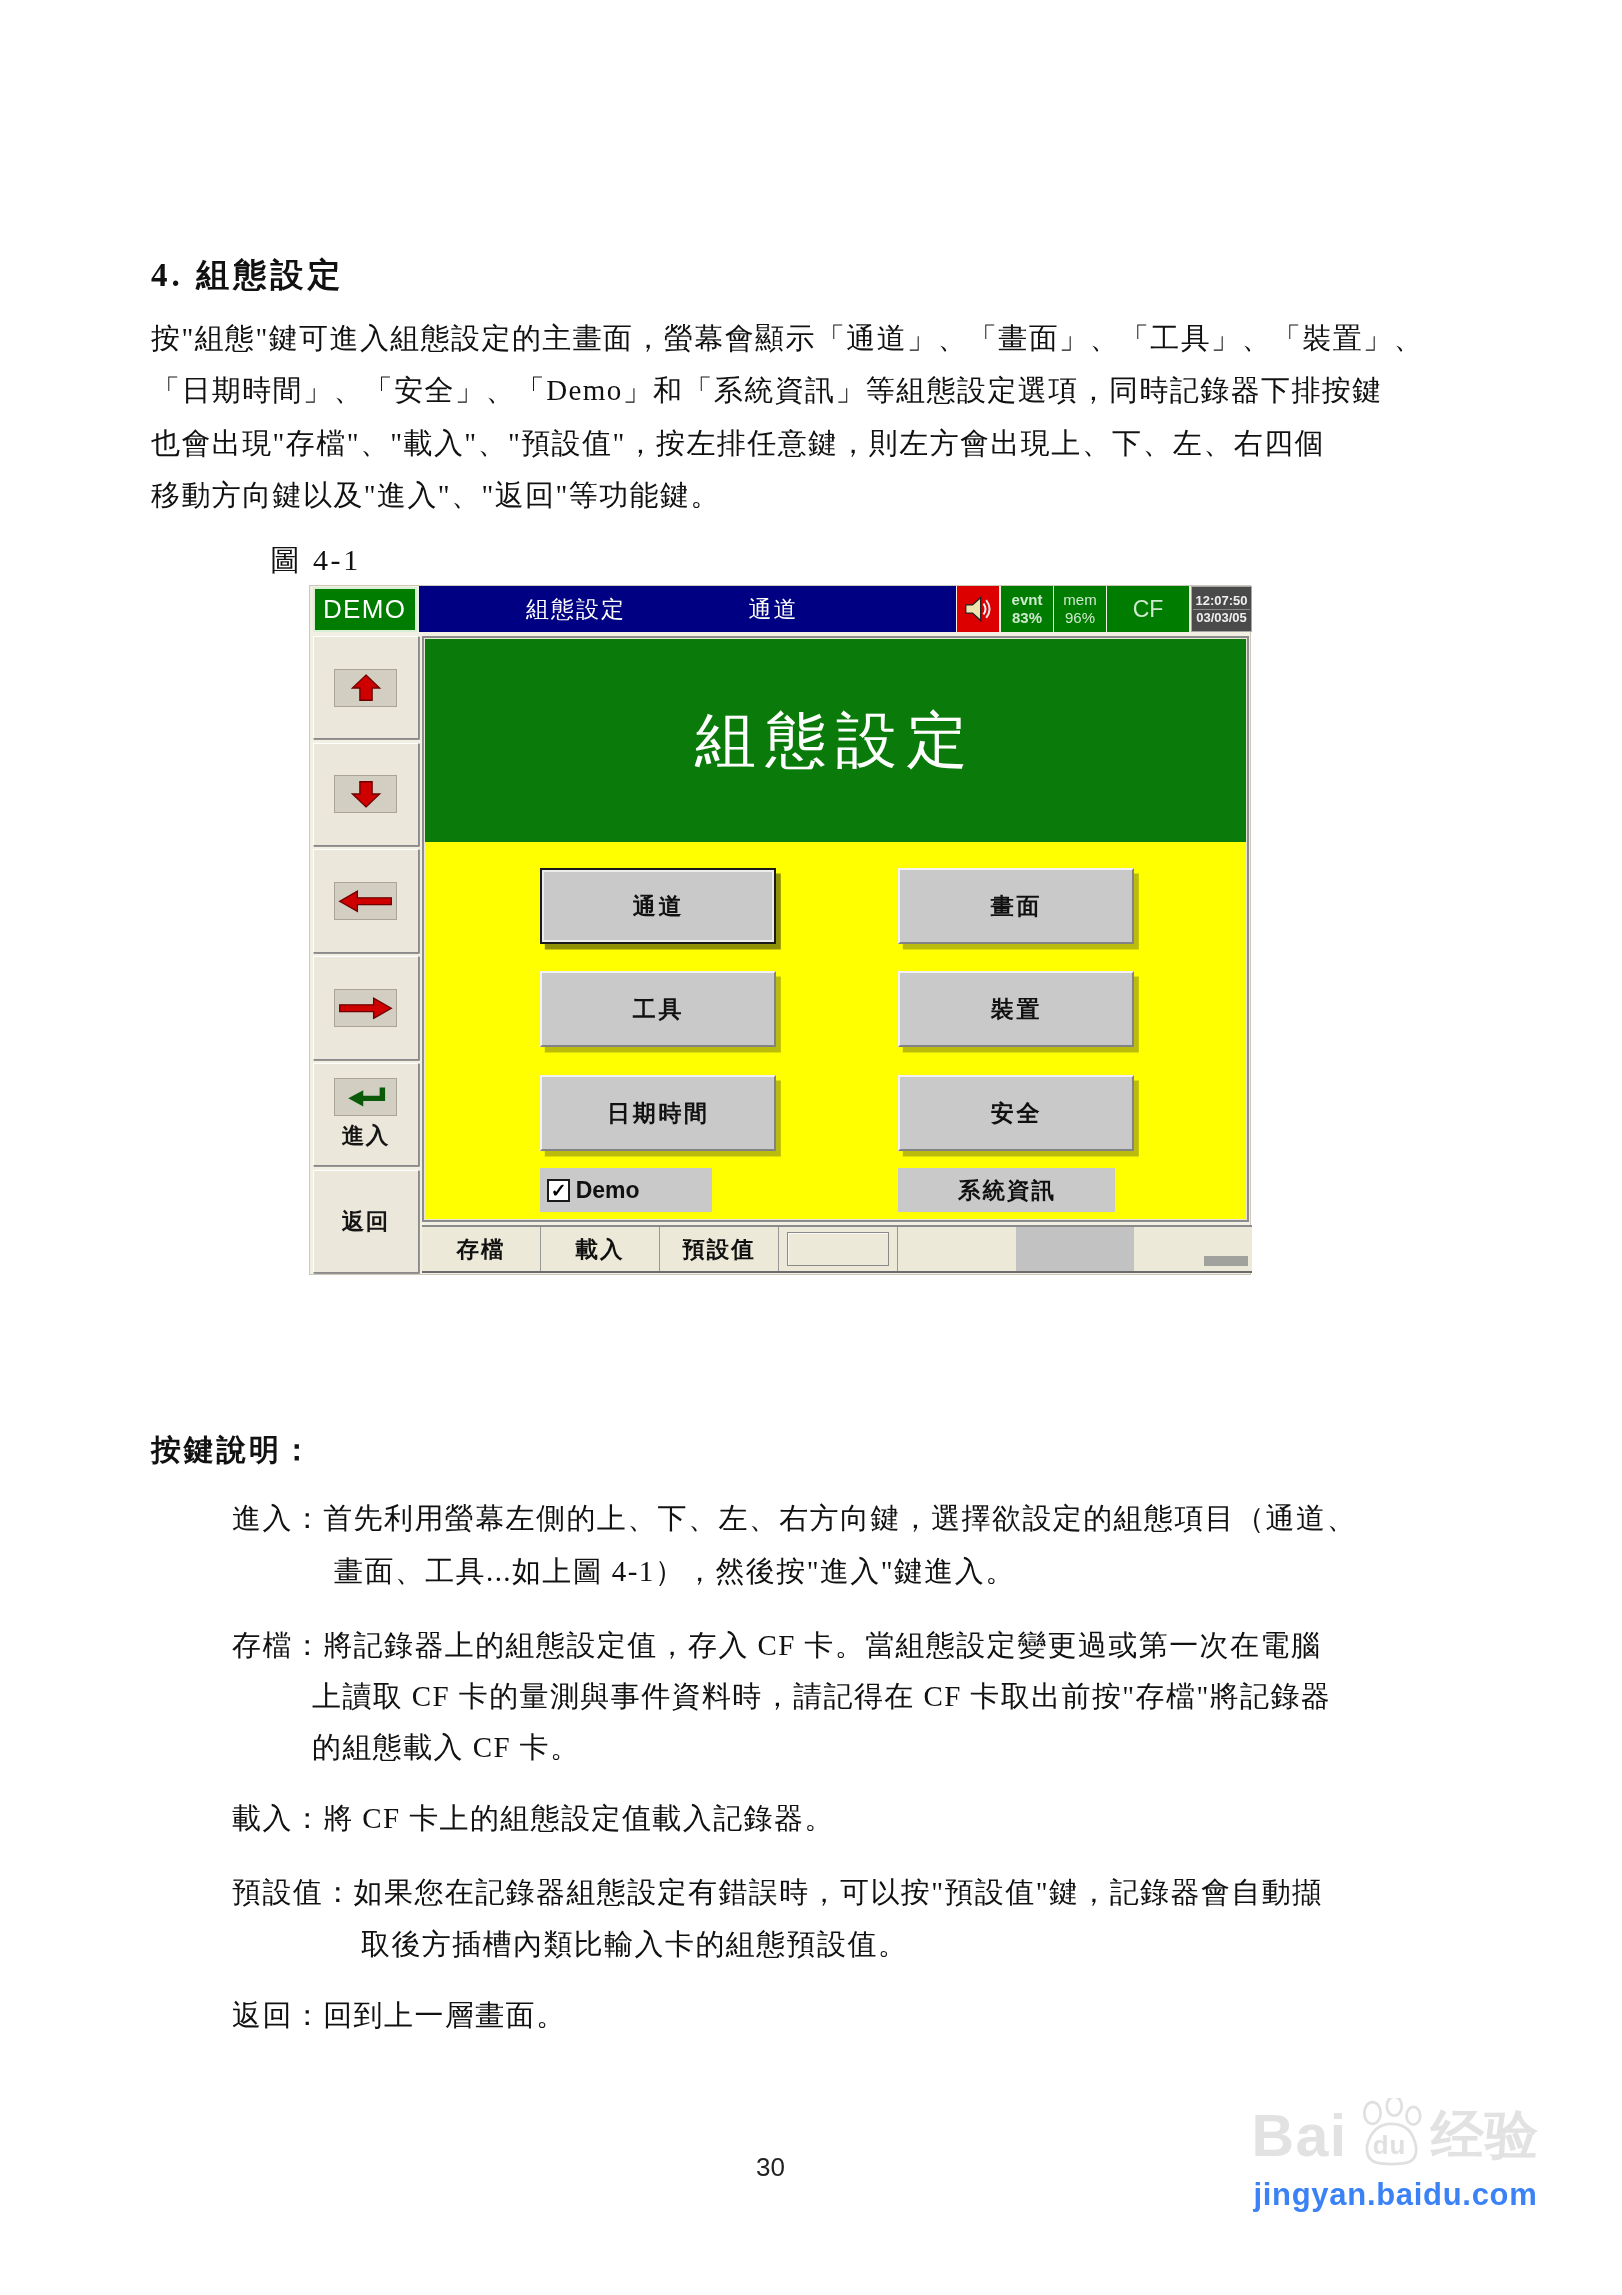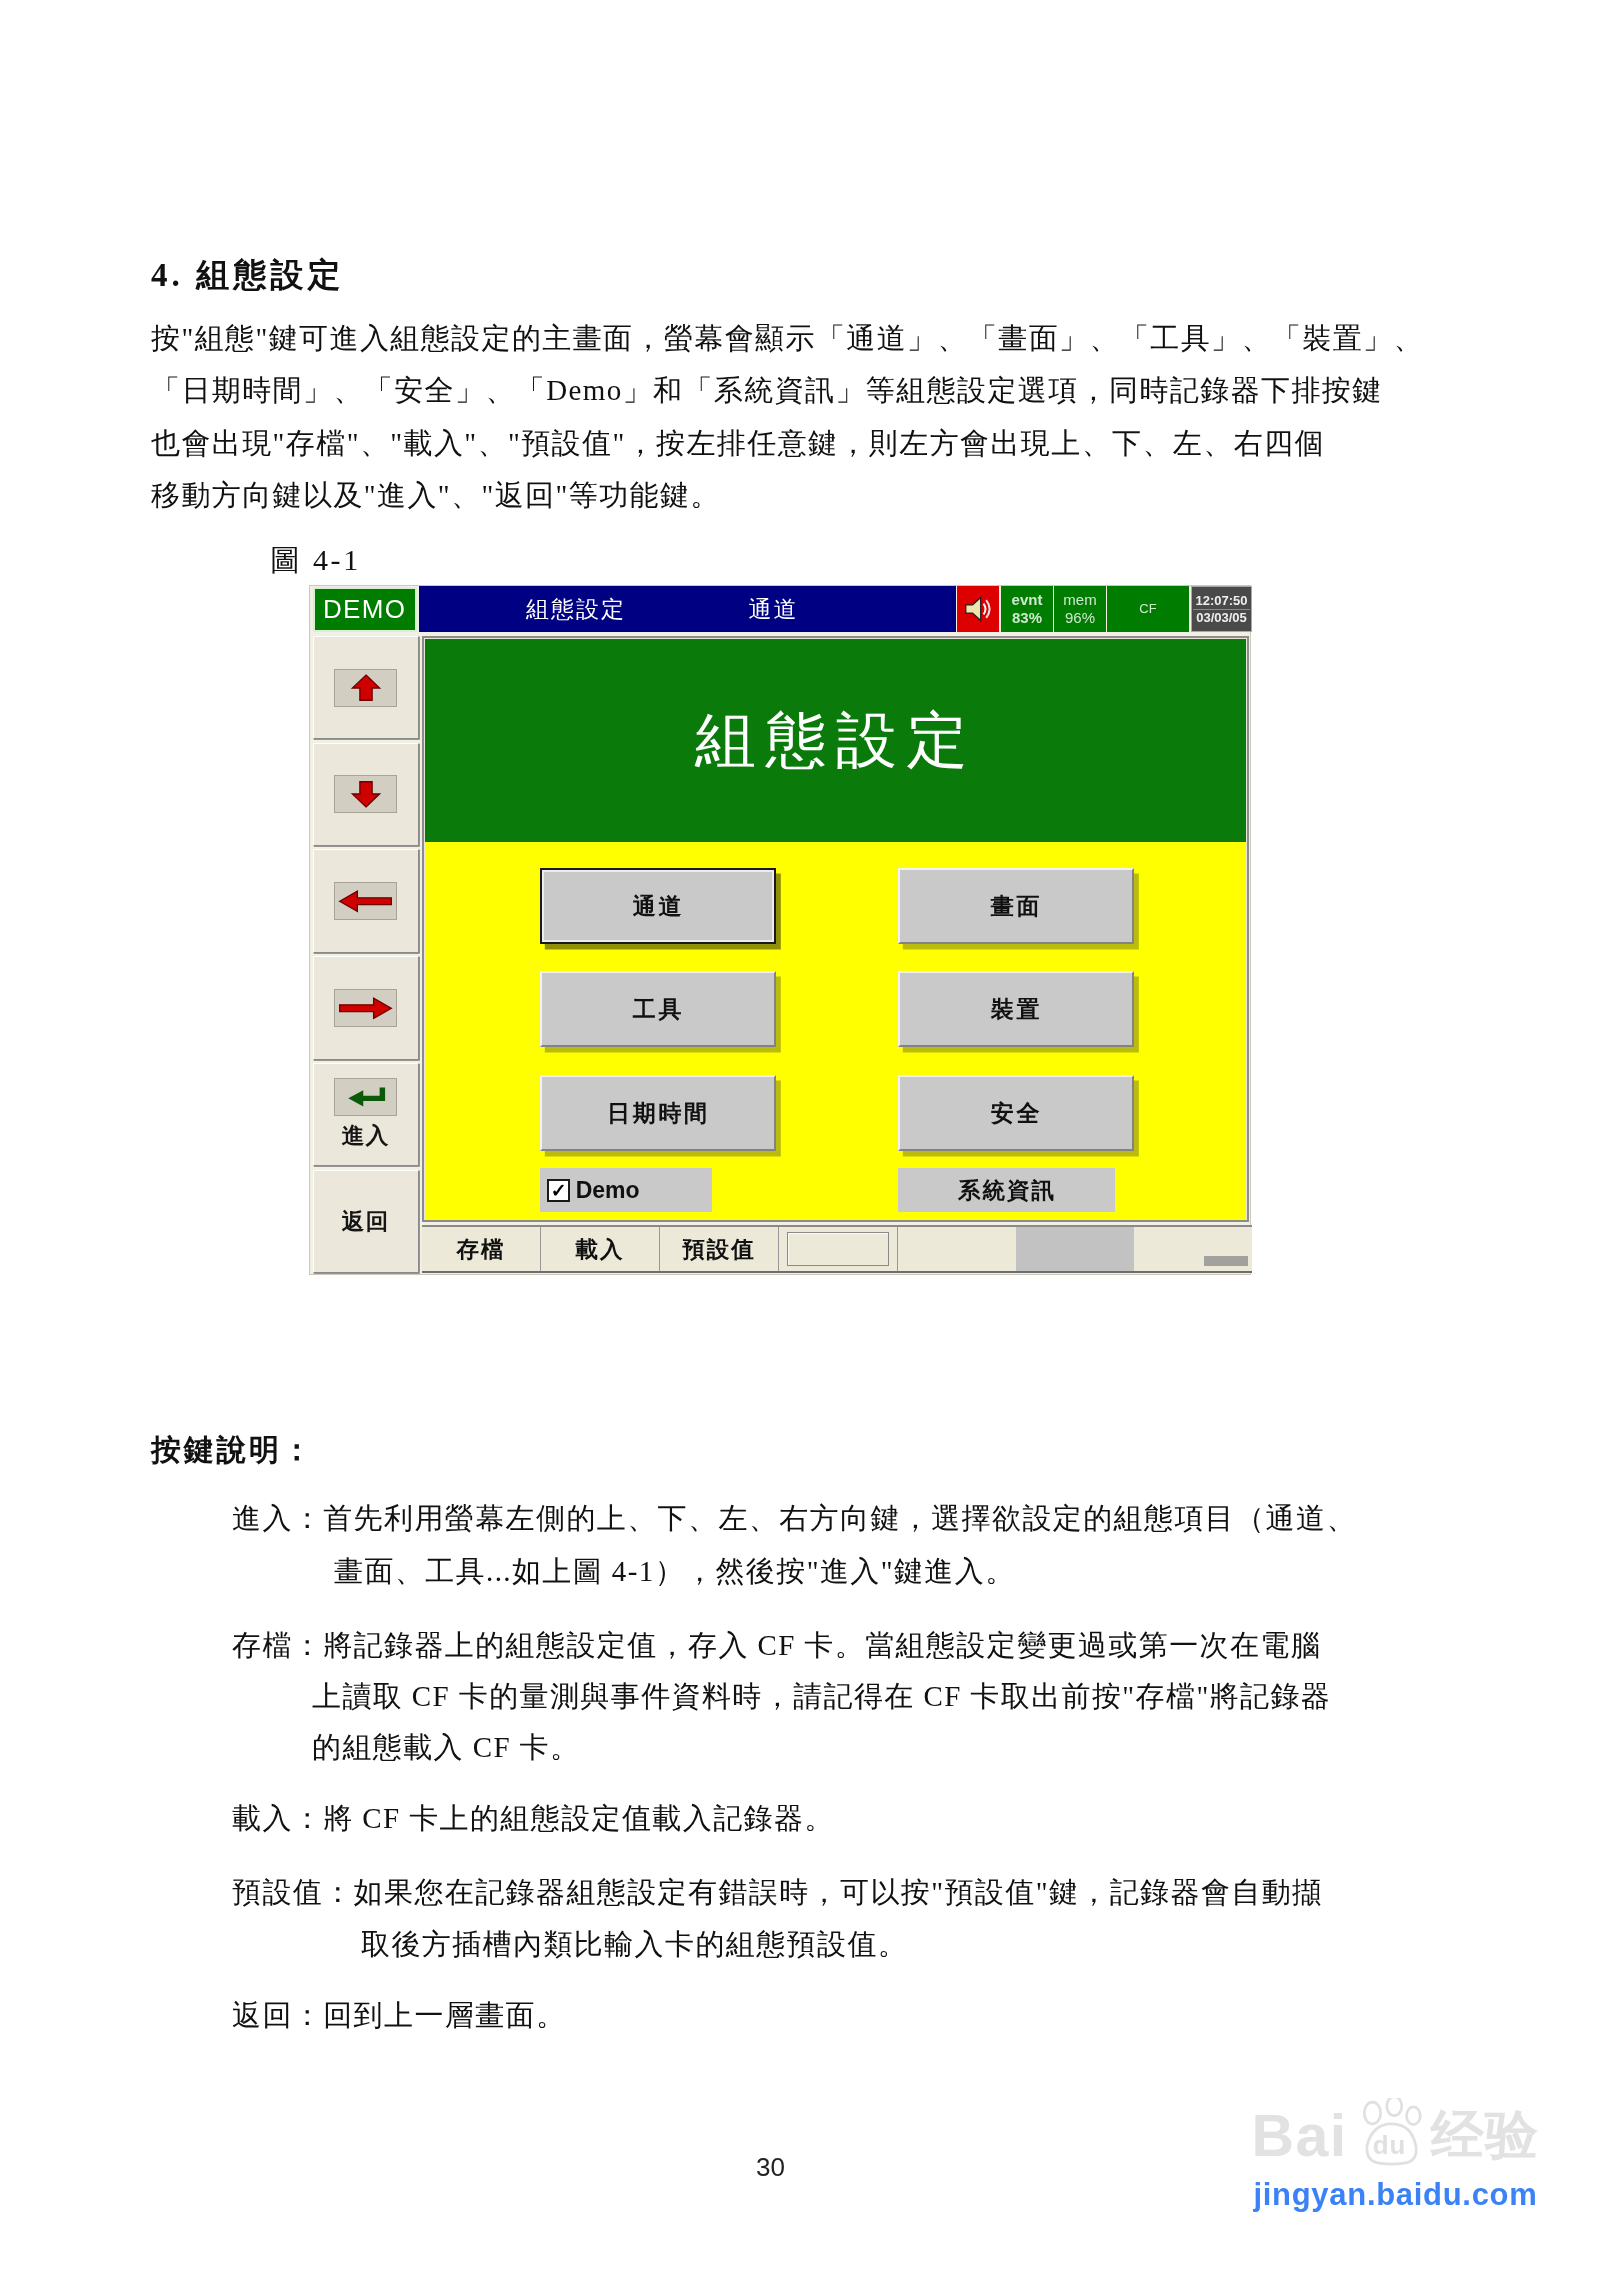--- a/index.html
+++ b/index.html
@@ -25,21 +25,21 @@
   .navy-bar { left:109px; top:0; width:537px; height:46px; background:#000082; color:#fff; }
   .navy-title { left:82px; top:0; width:150px; height:46px; display:flex; align-items:center; justify-content:center;
     font:23px "Liberation Sans", sans-serif; letter-spacing:2px; }
   .navy-sub { left:307px; top:0; width:95px; height:46px; display:flex; align-items:center; justify-content:center;
     font:23px "Liberation Sans", sans-serif; letter-spacing:2px; }
   .speaker-cell { left:647px; top:0; width:42px; height:46px; background:#dd0000; display:flex; align-items:center; justify-content:center; }
   .stat-cell { top:0; height:46px; background:#007d00; color:#cfe9cf; display:flex; flex-direction:column;
     align-items:center; justify-content:center; font:15px "Liberation Sans", sans-serif; line-height:18.4px; }
   .stat-evnt { left:691px; width:52px;font-weight:bold; }
   .stat-mem  { left:744px; width:52px; }
-  .stat-cf   { left:797px; width:82px; font-size:13px; }
+  .stat-cf   { left:797px; width:82px; font-size:23px; }
   .clock-cell { left:881px; top:0; width:61px; height:46px; background:#4a4a4a; border:1.4px solid #a8a8a8;
     color:#efefef; font:bold 13px "Liberation Sans", sans-serif; display:flex; flex-direction:column;
     align-items:center; justify-content:center; }
   .clock-cell .t { border-bottom:1.4px solid #8a8a8a; padding:0.7px 2px; }
   .clock-cell .d { padding:0.7px 2px; }
 
   
   .side { left:2.7px; top:50px; width:106px; height:637px; display:flex; flex-direction:column; gap:3.4px; }
   .skey { flex:1; background:#ebe7da; border:1.4px solid; border-color:#ffffff #8a8a8a #8a8a8a #ffffff;
     box-shadow:0.7px 0.7px 0 #6f6f6f; display:flex; flex-direction:column; align-items:center; justify-content:center; gap:4.1px; }

